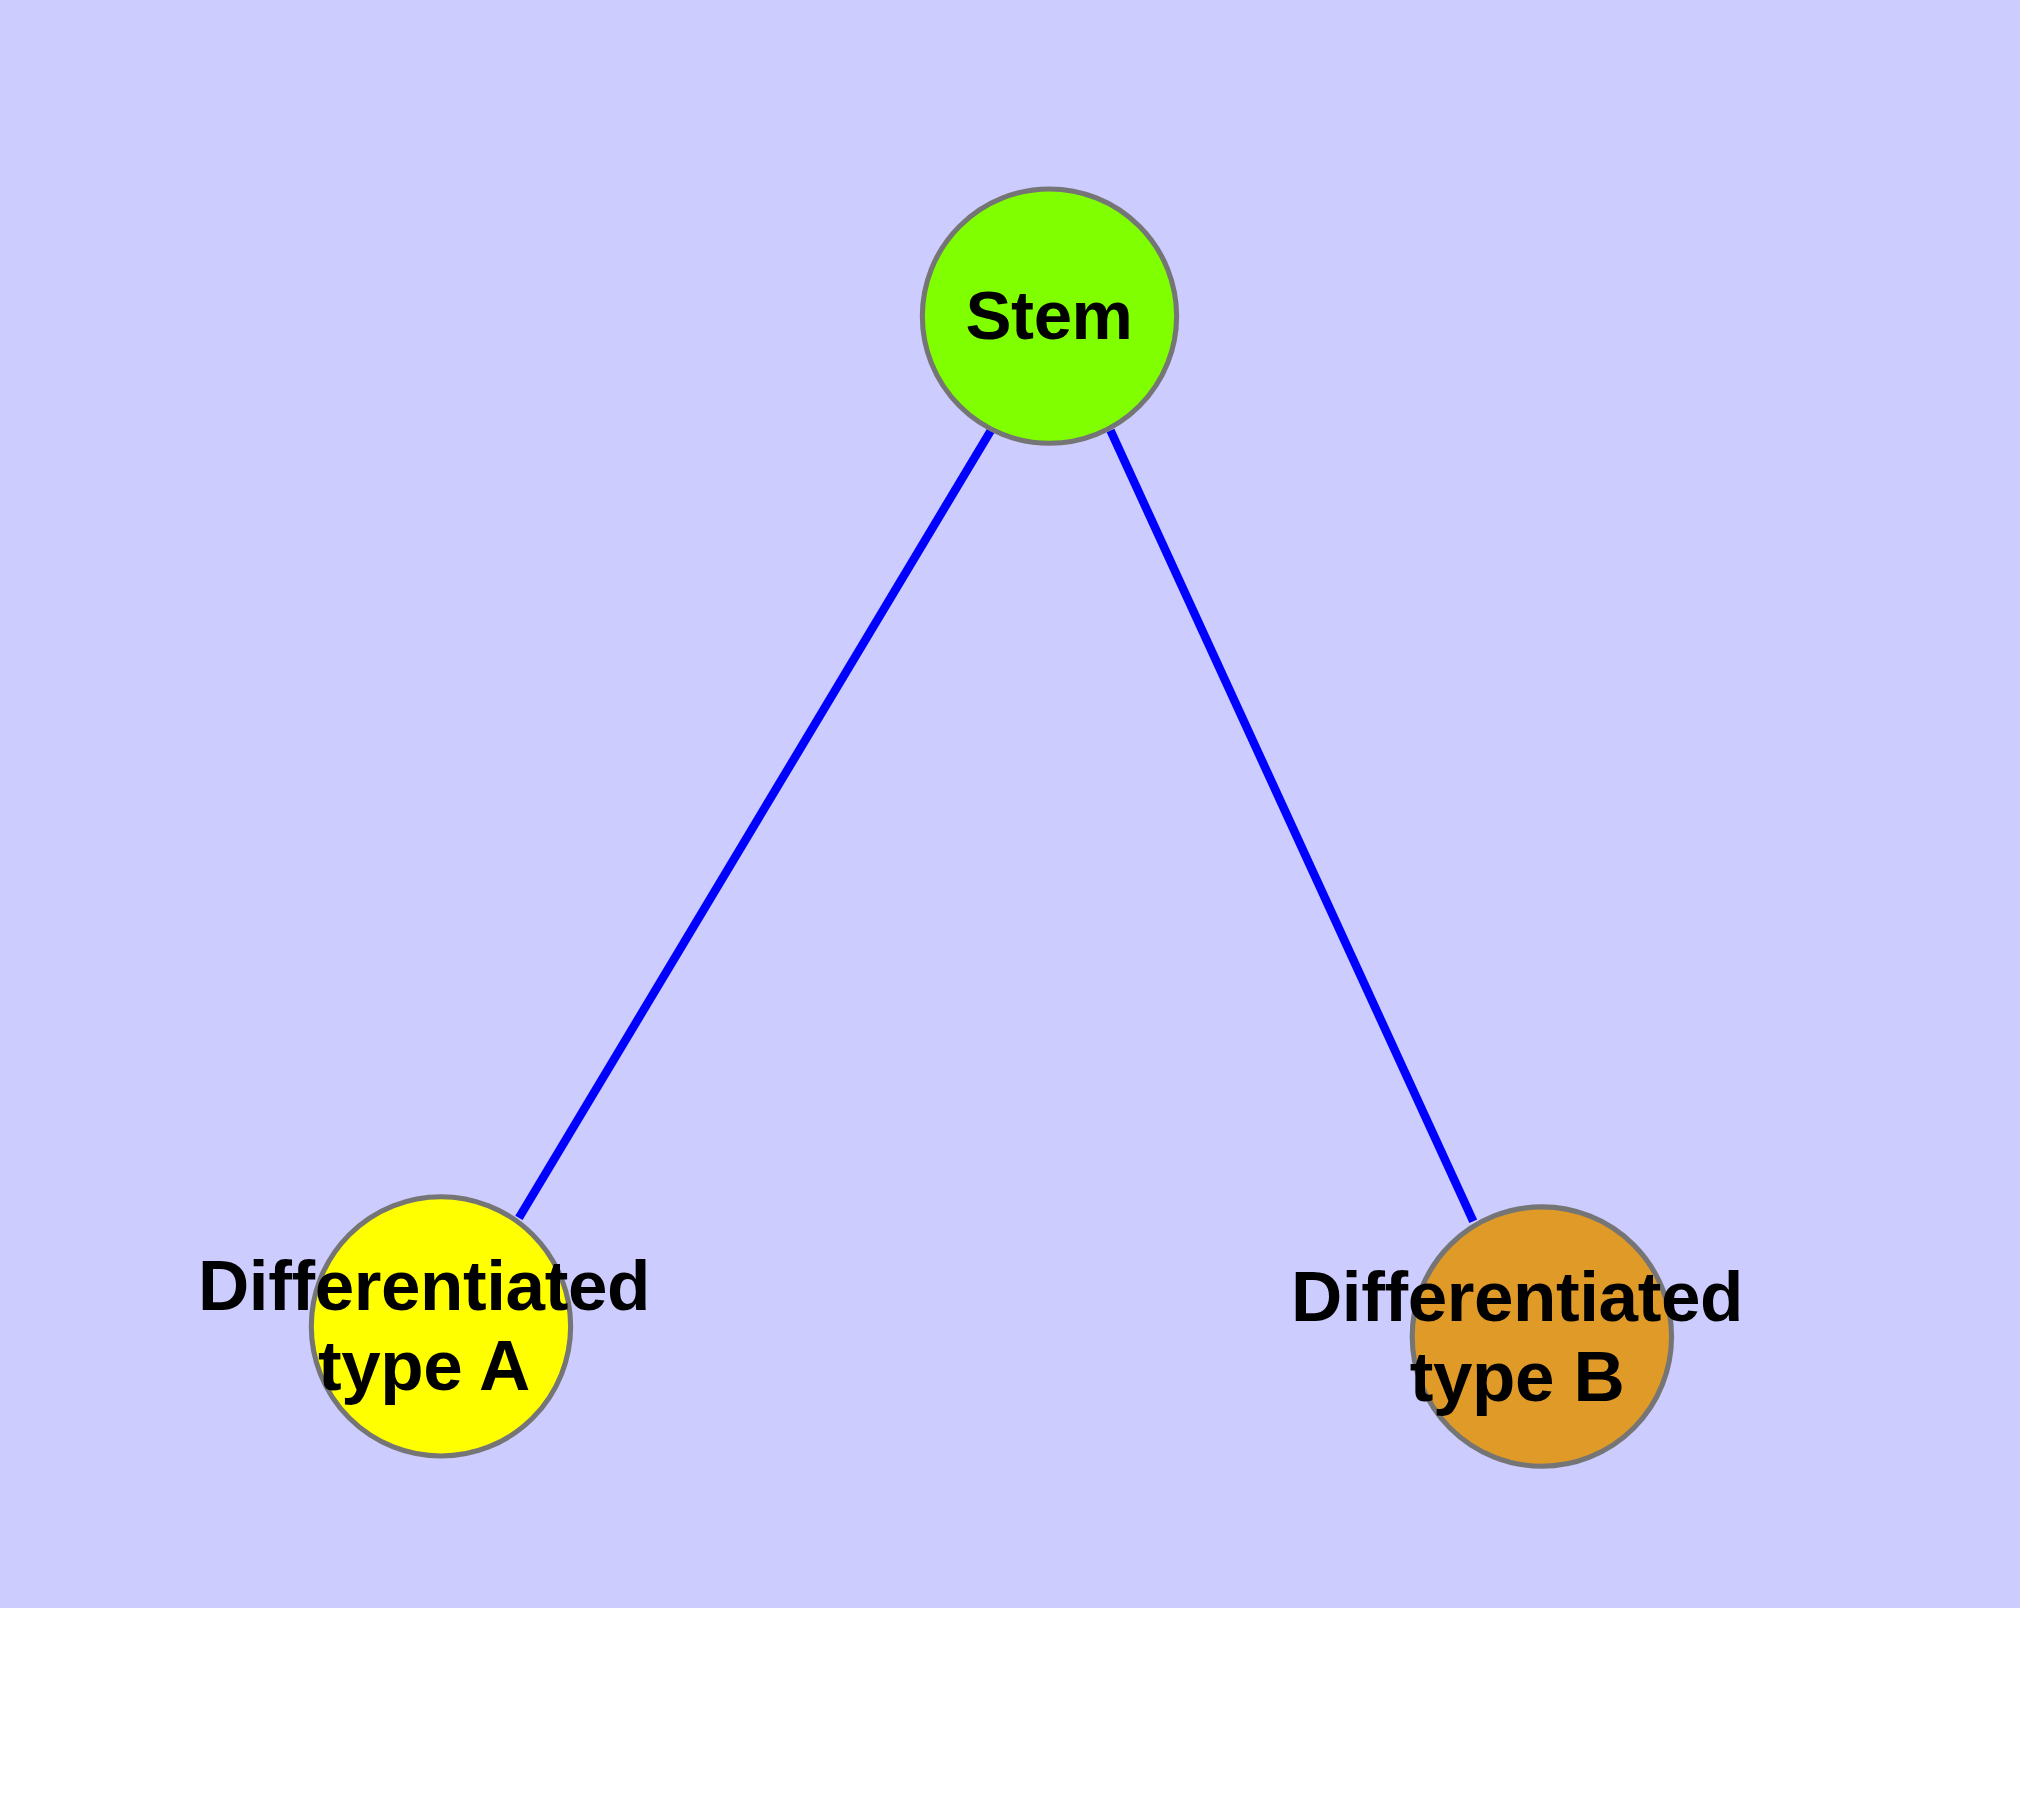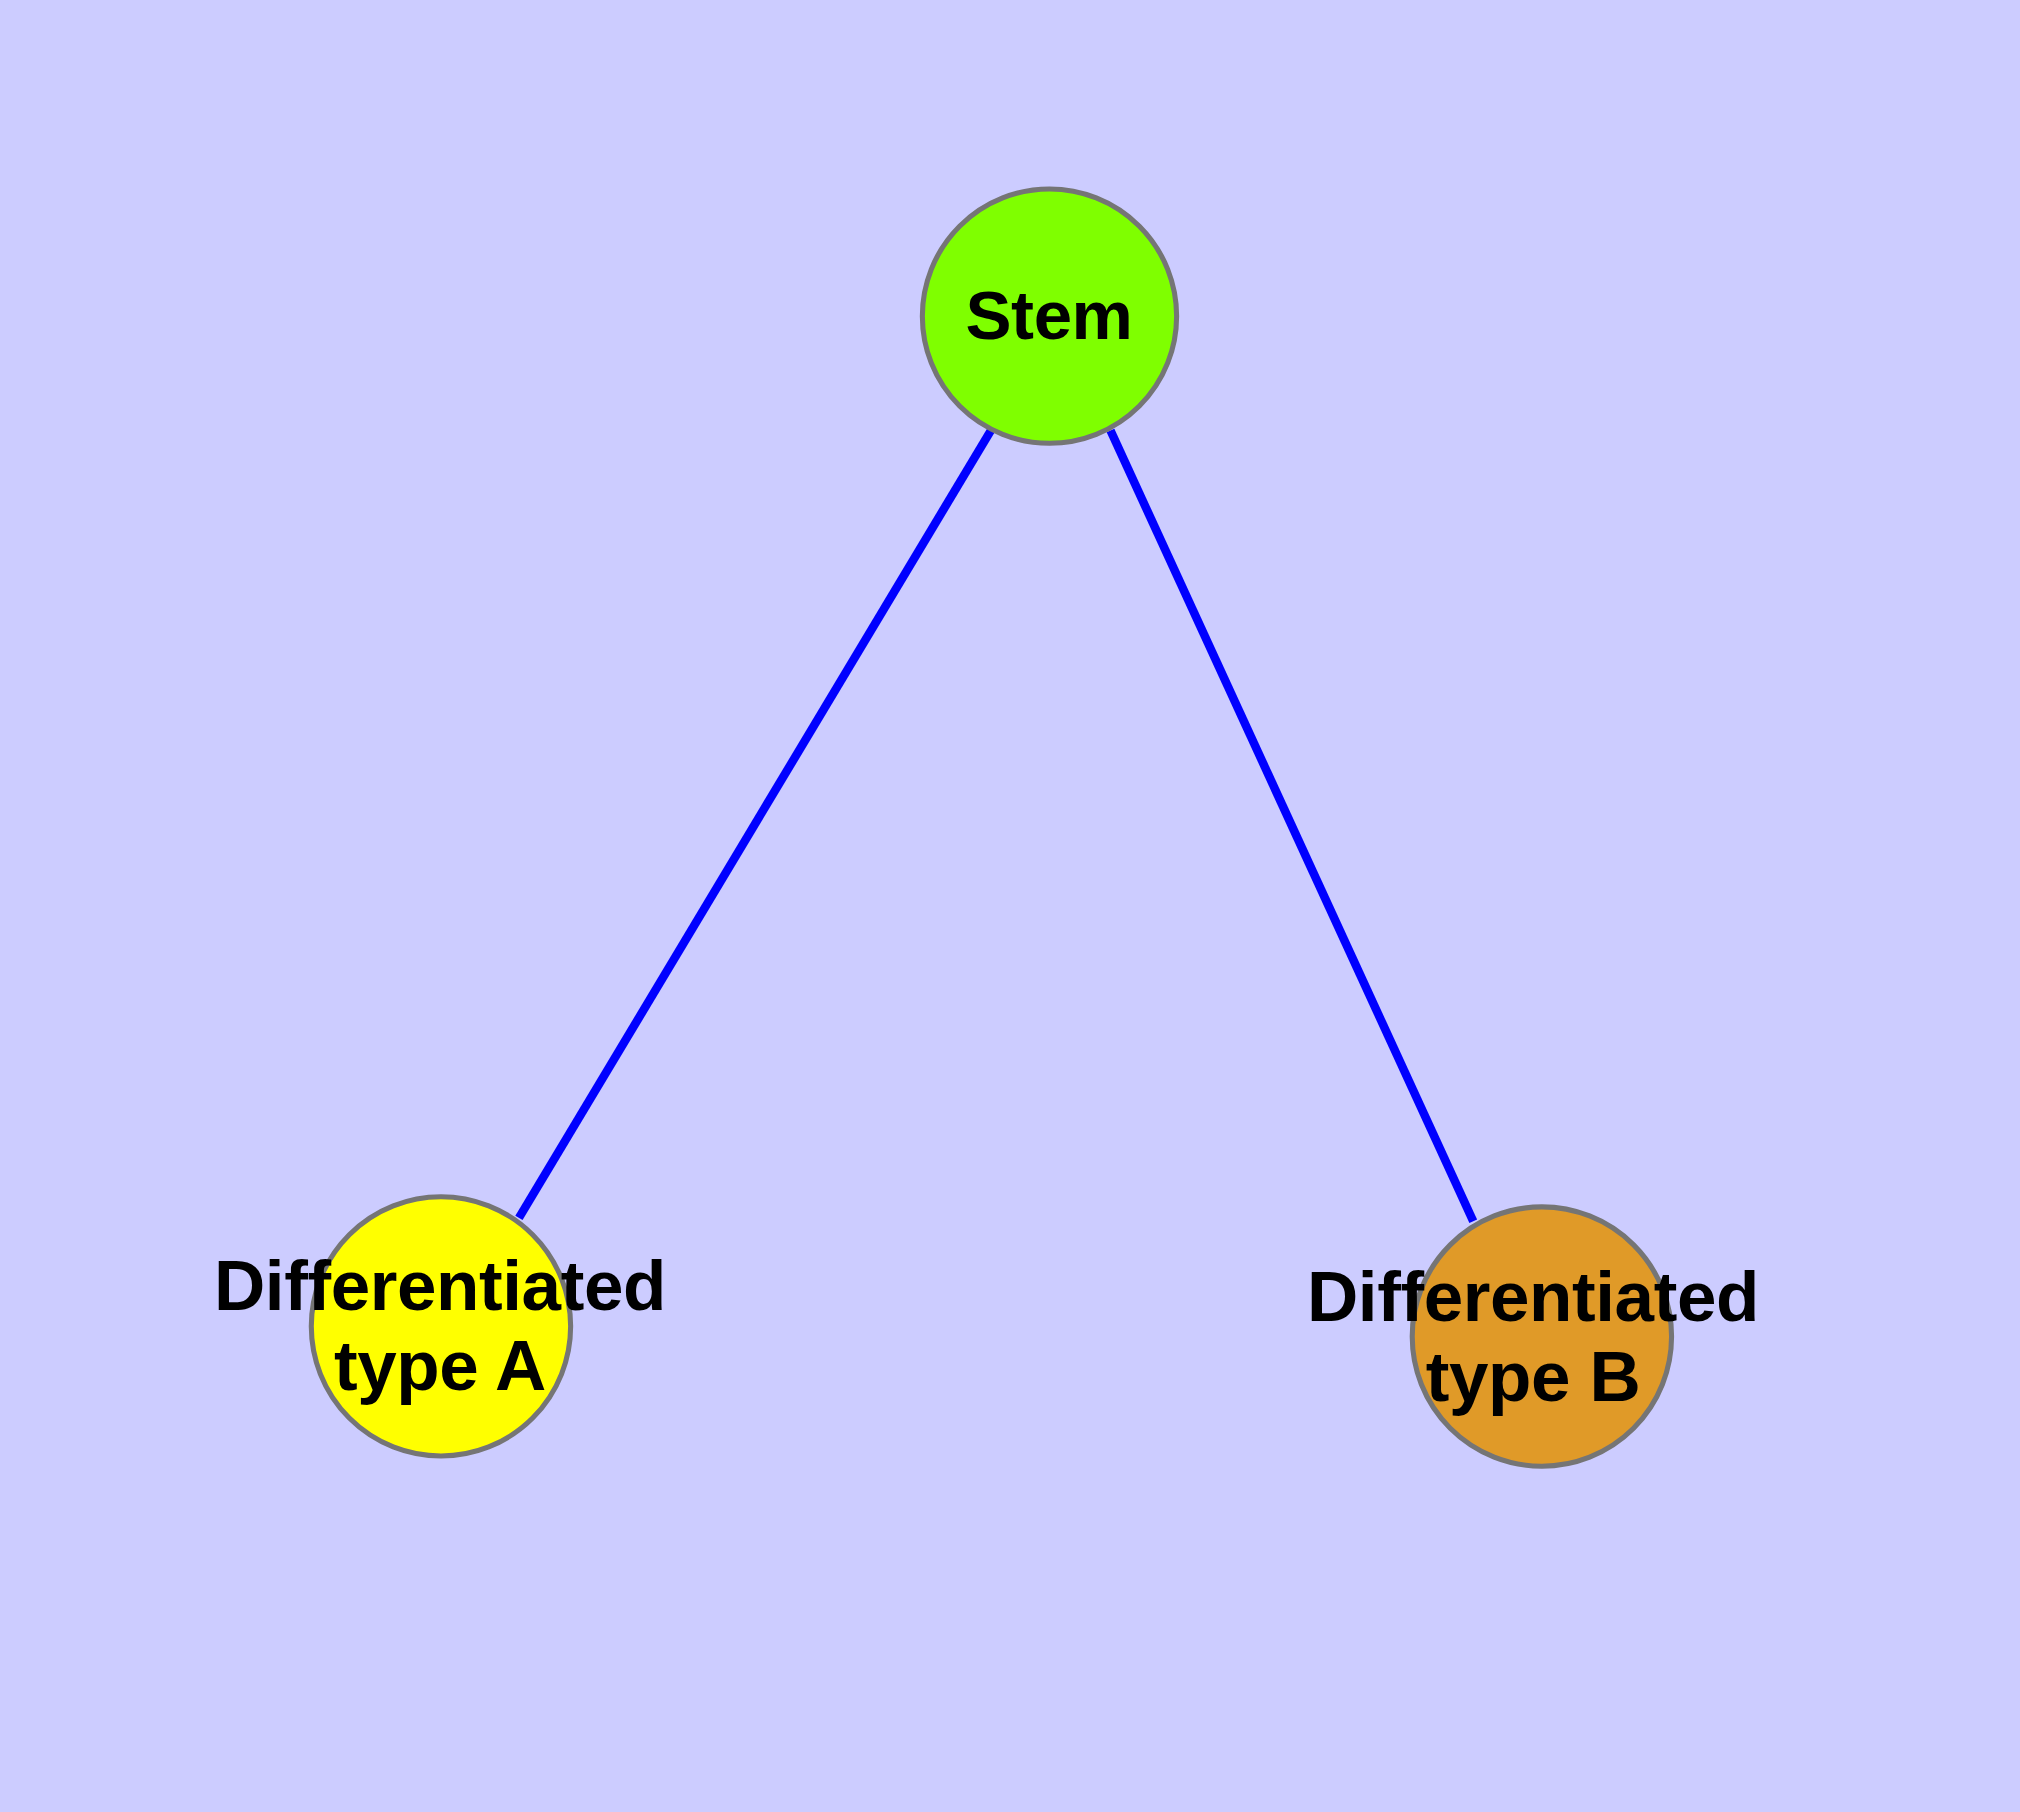--- a/index.html
+++ b/index.html
@@ -38,27 +38,26 @@
     letter-spacing: -0.4px;
     transform: translate(-50%, -50%);
     pointer-events: none;
   }
   #label-stem {
     font-size: 69px;
   }
   #label-diff-a,
   #label-diff-b {
     font-size: 71px;
-    margin-left: 16px;
   }
 </style>
 </head>
 <body>
 
-<div id="canvas" style="width: 2021px; height: 1812px;">
+<div id="canvas" style="width: 2021px; height: 1608px;">
 
   <div id="bg-rect" style="background: rgb(204, 204, 255);"></div>
 
   <svg id="graph-svg" viewBox="0 0 2384 2138">
     <g id="edges-group">
         <line x1="1170" y1="506" x2="612" y2="1437" stroke="#0000ff" stroke-width="10"></line>
         <line x1="1310" y1="508" x2="1738" y2="1441" stroke="#0000ff" stroke-width="10"></line>
       </g>
     <g id="nodes-group">
         <circle cx="1238" cy="373" r="150" fill="#7fff00" stroke="#757575" stroke-width="6"></circle>

